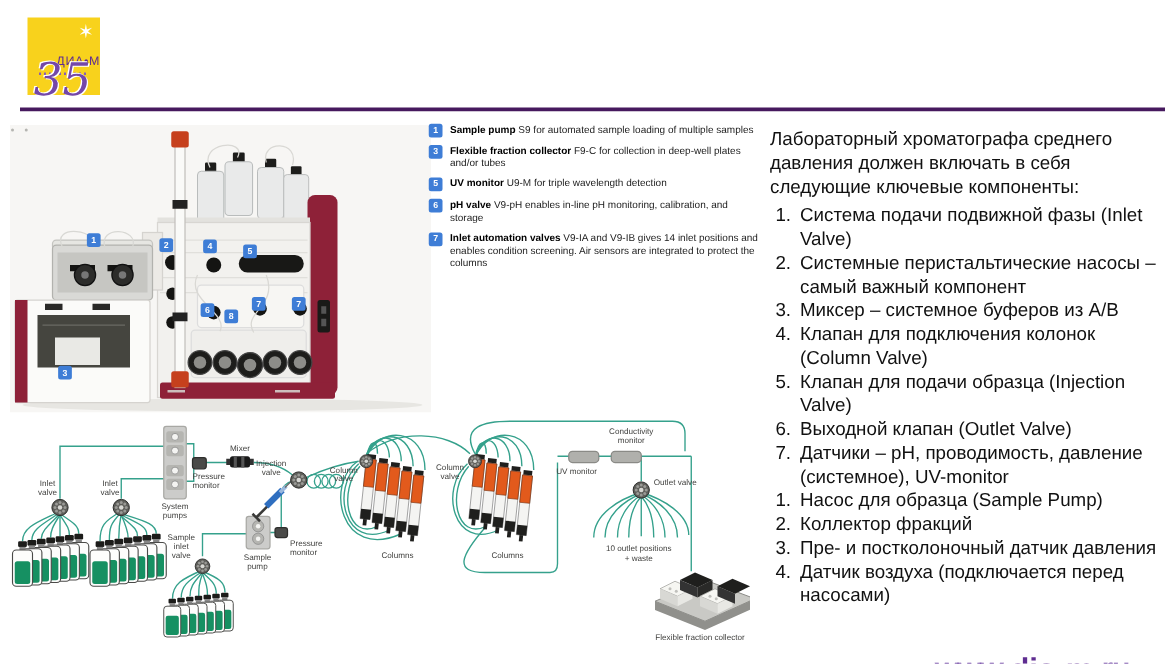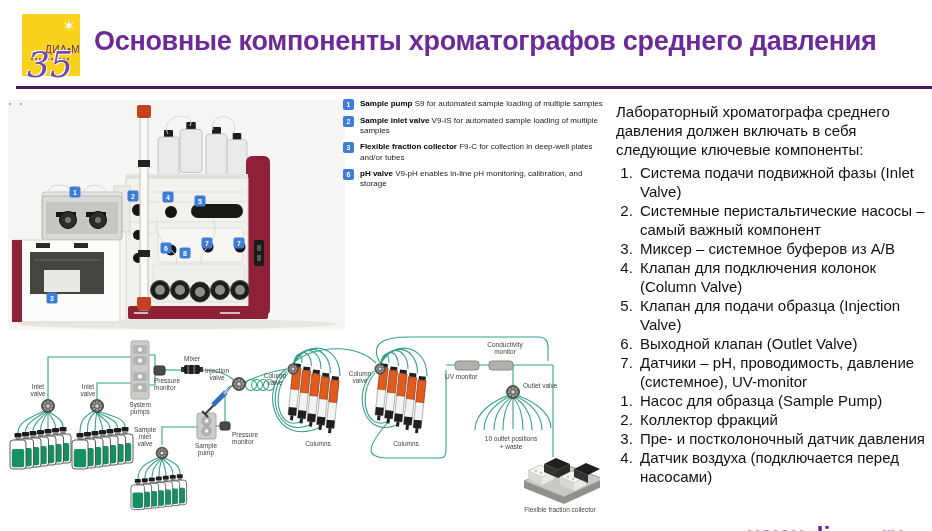--- a/index.html
+++ b/index.html
@@ -57,21 +57,20 @@
 <body>
 
 <div class="slide">
 
   <div class="logo">
     <span class="logo-star">✶</span>
     <div class="logo-name">ДИА•М</div>
     <div class="logo-tagline"></div>
   </div>
   <div class="slide-num">35</div>
-  <div class="title">Основные компоненты хроматографов среднего давления</div>
   <div class="header-rule"></div>
 
   <div class="photo-panel">
   <svg width="337" height="230" viewBox="0 0 337 230">
     <defs>
       <g id="pbt">
         <rect x="6" y="0" width="9" height="8" rx="1" fill="#1d1d1b"></rect>
         <rect x="0" y="7" width="21" height="41" rx="3" fill="#e9eaea" stroke="#b9bcbc" stroke-width="0.8"></rect>
       </g>
     </defs>
@@ -184,30 +183,34 @@
     </g>
   </svg>
   </div>
 
   <div class="features">
     <div class="feat">
         <span class="badge">1</span>
         <p><b>Sample pump</b><span> S9 for automated sample loading of multiple samples</span></p>
       </div>
     <div class="feat">
-        <span class="badge">2</span>
-        <p><b>Sample inlet valve</b><span> V9-IS for automated sample loading of multiple samples</span></p>
-      </div>
-    <div class="feat">
         <span class="badge">3</span>
         <p><b>Flexible fraction collector</b><span> F9-C for collection in deep-well plates and/or tubes</span></p>
       </div>
     <div class="feat">
+        <span class="badge">5</span>
+        <p><b>UV monitor</b><span> U9-M for triple wavelength detection</span></p>
+      </div>
+    <div class="feat">
         <span class="badge">6</span>
         <p><b>pH valve</b><span> V9-pH enables in-line pH monitoring, calibration, and storage</span></p>
+      </div>
+    <div class="feat">
+        <span class="badge">7</span>
+        <p><b>Inlet automation valves</b><span> V9-IA and V9-IB gives 14 inlet positions and enables condition screening. Air sensors are integrated to protect the columns</span></p>
       </div>
   </div>
 
   <div class="desc">
     <p>Лабораторный хроматографа среднего давления должен включать в себя следующие ключевые компоненты:</p>
     <ol>
       <li>Система подачи подвижной фазы (Inlet Valve)</li>
       <li>Системные перистальтические насосы – самый важный компонент</li>
       <li>Миксер – системное буферов из А/В</li>
       <li>Клапан для подключения колонок (Column Valve)</li>

